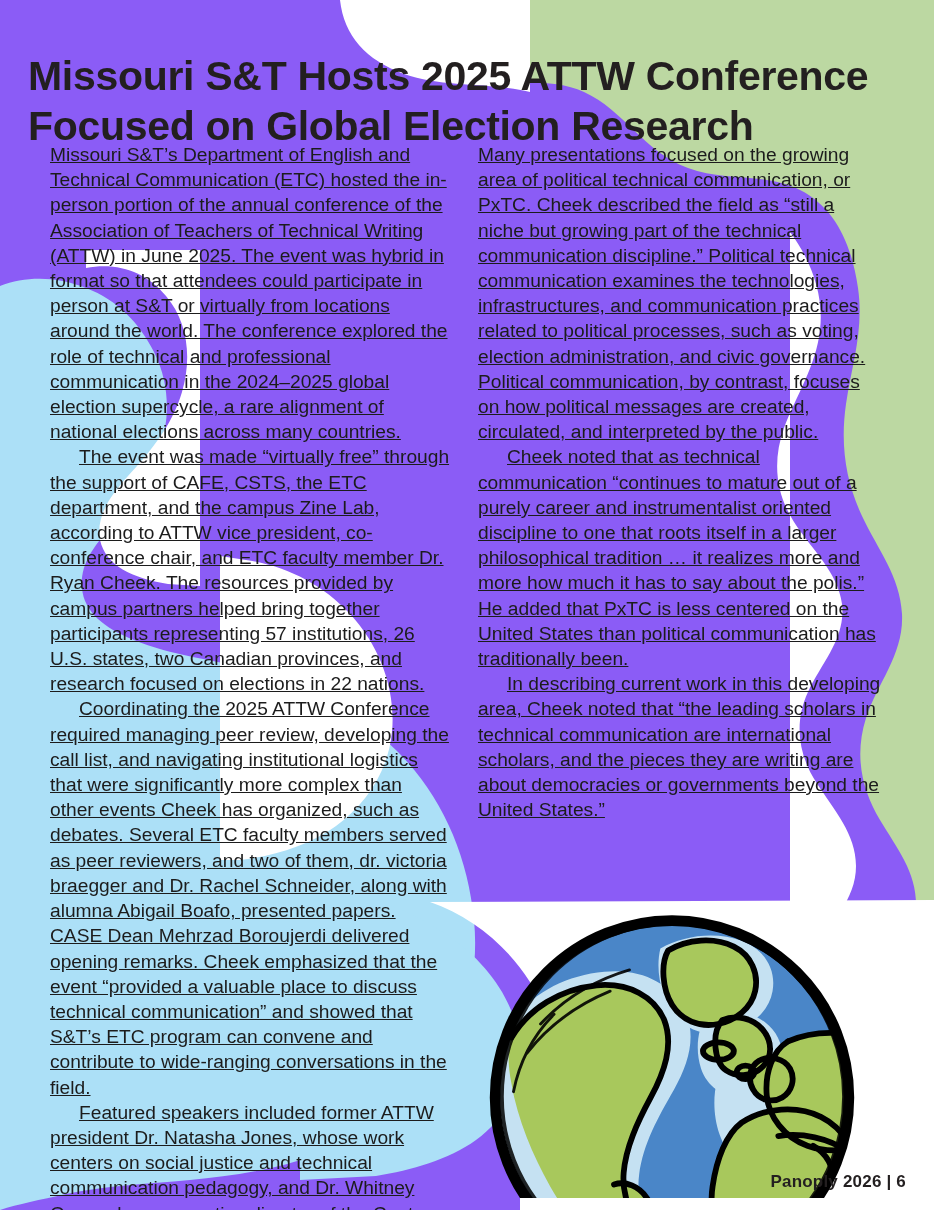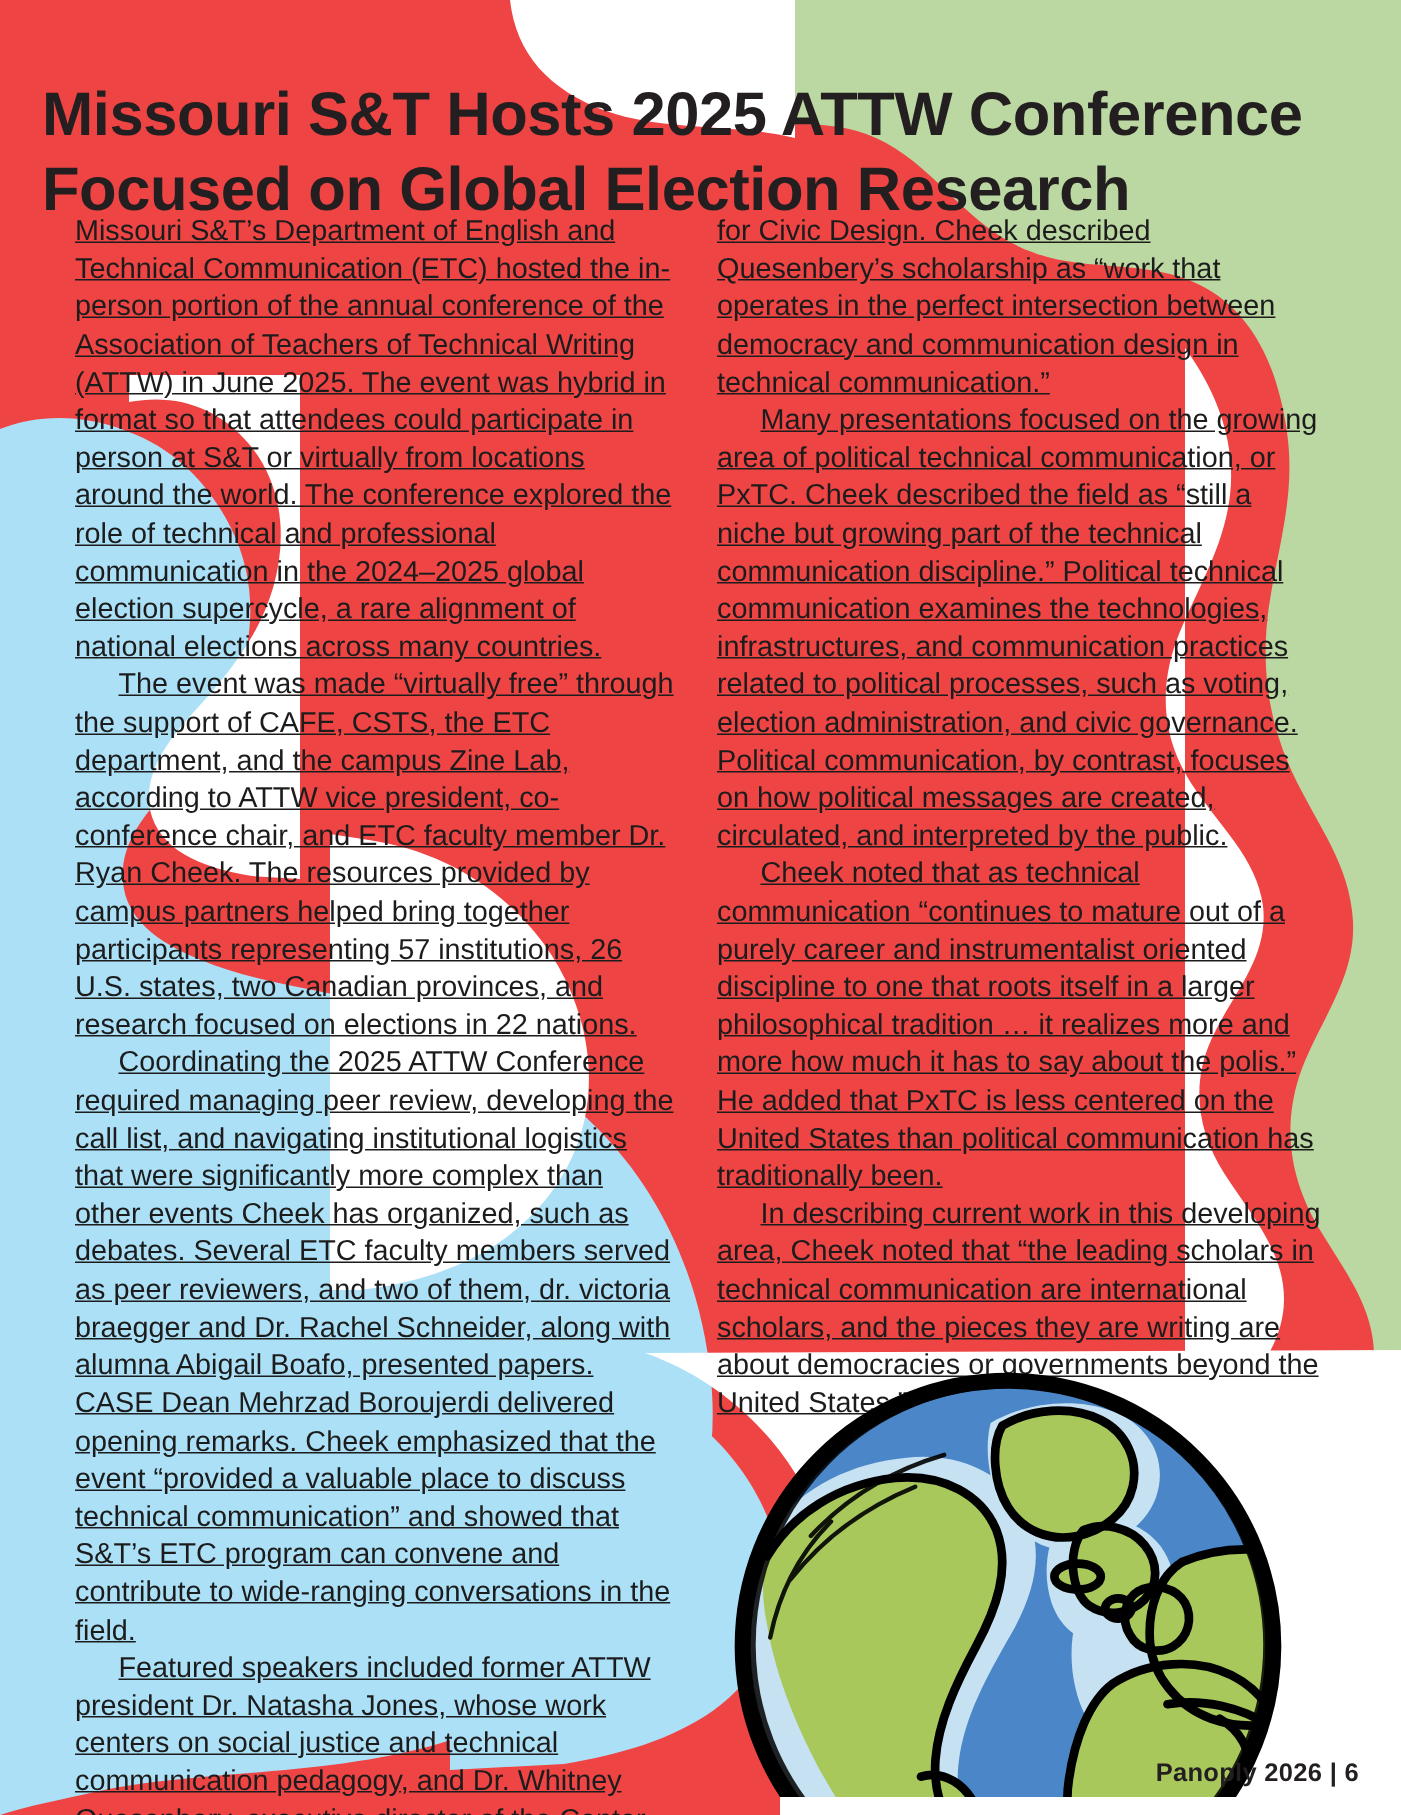--- a/index.html
+++ b/index.html
@@ -9,21 +9,21 @@
   }
   body {
     font-family: "Liberation Sans", sans-serif;
     -webkit-font-smoothing: antialiased;
   }
   #page {
     position: relative;
     width: 934px;
     height: 1210px;
     overflow: hidden;
-    background: #ef4444;
+    background: #8b5cf6;
   }
 
   
   #bg-layer {
     position: absolute;
     inset: 0;
     width: 934px;
     height: 1210px;
     z-index: 0;
     pointer-events: none;
@@ -178,21 +178,20 @@
   </h1>
 
   <div class="column" id="col-left">
     <p class="para">Missouri S&amp;T’s Department of English and Technical Communication (ETC) hosted the in-person portion of the annual conference of the Association of Teachers of Technical Writing (ATTW) in June 2025. The event was hybrid in format so that attendees could participate in person at S&amp;T or virtually from locations around the world. The conference explored the role of technical and professional communication in the 2024–2025 global election supercycle, a rare alignment of national elections across many countries.</p>
     <p class="para">The event was made “virtually free” through the support of CAFE, CSTS, the ETC department, and the campus Zine Lab, according to ATTW vice president, co-conference chair, and ETC faculty member Dr. Ryan Cheek. The resources provided by campus partners helped bring together participants representing 57 institutions, 26 U.S. states, two Canadian provinces, and research focused on elections in 22 nations.</p>
     <p class="para">Coordinating the 2025 ATTW Conference required managing peer review, developing the call list, and navigating institutional logistics that were significantly more complex than other events Cheek has organized, such as debates. Several ETC faculty members served as peer reviewers, and two of them, dr. victoria braegger and Dr. Rachel Schneider, along with alumna Abigail Boafo, presented papers. CASE Dean Mehrzad Boroujerdi delivered opening remarks. Cheek emphasized that the event “provided a valuable place to discuss technical communication” and showed that S&amp;T’s ETC program can convene and contribute to wide-ranging conversations in the field.</p>
     <p class="para">Featured speakers included former ATTW president Dr. Natasha Jones, whose work centers on social justice and technical communication pedagogy, and Dr. Whitney Quesenbery, executive director of the Center</p>
   </div>
 
   <div class="column" id="col-right">
-    <p class="para">for Civic Design. Cheek described Quesenbery’s scholarship as “work that operates in the perfect intersection between democracy and communication design in technical communication.”</p>
     <p class="para">Many presentations focused on the growing area of political technical communication, or PxTC. Cheek described the field as “still a niche but growing part of the technical communication discipline.” Political technical communication examines the technologies, infrastructures, and communication practices related to political processes, such as voting, election administration, and civic governance. Political communication, by contrast, focuses on how political messages are created, circulated, and interpreted by the public.</p>
     <p class="para">Cheek noted that as technical communication “continues to mature out of a purely career and instrumentalist oriented discipline to one that roots itself in a larger philosophical tradition … it realizes more and more how much it has to say about the polis.” He added that PxTC is less centered on the United States than political communication has traditionally been.</p>
     <p class="para">In describing current work in this developing area, Cheek noted that “the leading scholars in technical communication are international scholars, and the pieces they are writing are about democracies or governments beyond the United States.”</p>
   </div>
 
   <svg id="globe-illustration" viewBox="0 0 420 300" aria-hidden="true">
     <defs>
       <clipPath id="globeClip">
         <ellipse cx="210" cy="196" rx="186" ry="186"></ellipse>
       </clipPath>

